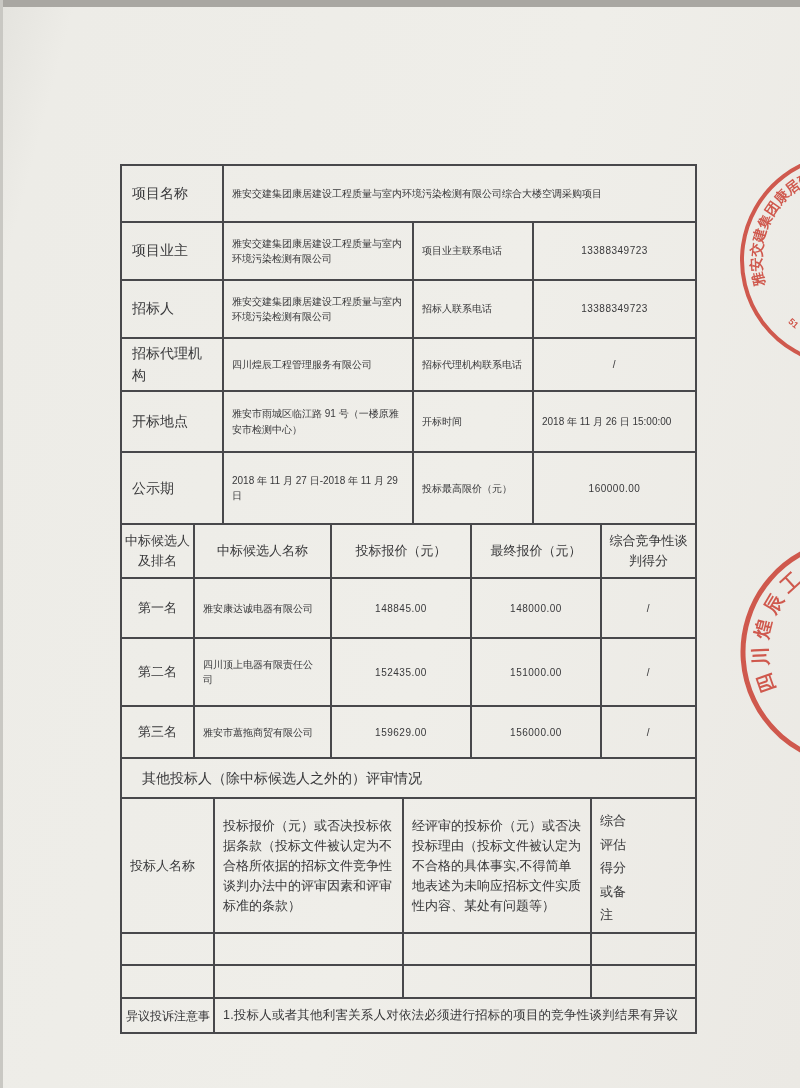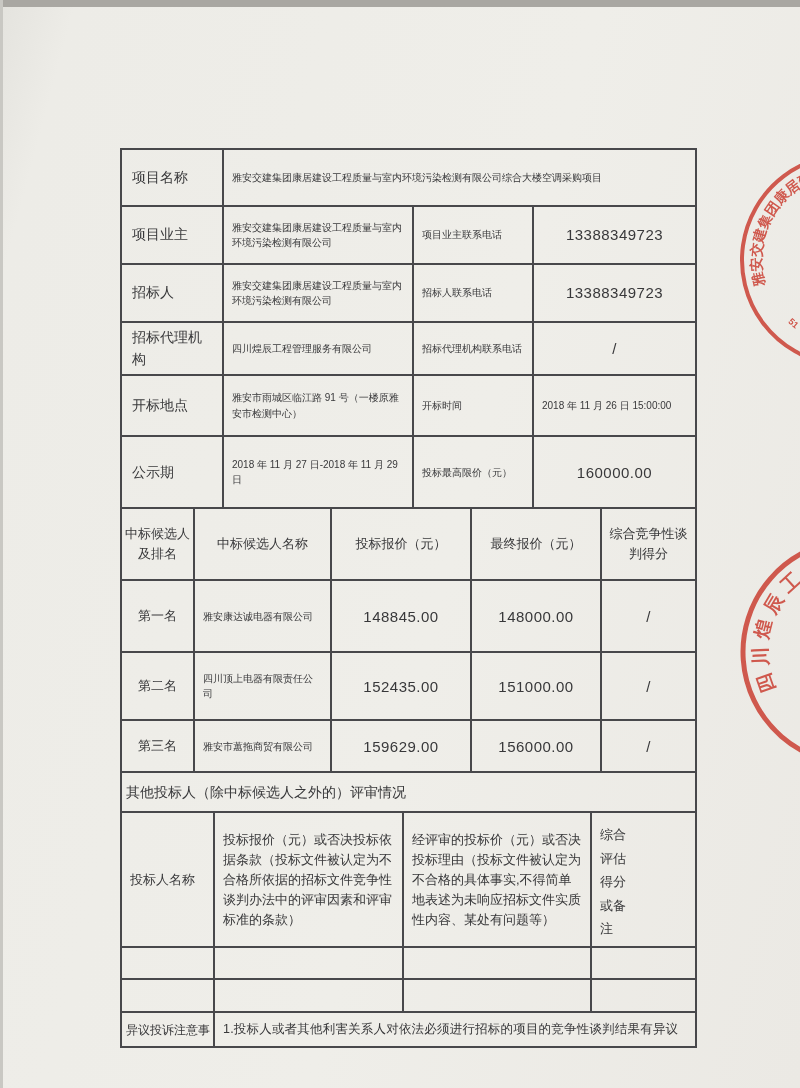--- a/index.html
+++ b/index.html
@@ -13,32 +13,32 @@
   .scan-edge { position:absolute; top:0; left:0; width:3px; height:100%; background:#c9c8c3; }
 
   .title {
     position:absolute; top:62px; left:60px; width:680px; text-align:center;
     font-size:21px; font-weight:bold; color:#2c2c2e; line-height:38px; letter-spacing:1px;
   }
   .u { text-decoration:underline; text-decoration-thickness:2px; text-underline-offset:5px; }
 
   .doc { position:absolute; left:120px; top:148px; width:575px; }
   table { border-collapse:collapse; table-layout:fixed; width:575px; margin-top:-2px; }
-  table:first-child { margin-top:0; }
+  table:first-child { margin-top:16px; }
   td {
     border:2px solid #48484b; vertical-align:middle;
     font-size:10px; line-height:1.55; padding:4px 8px;
     overflow:hidden; word-break:break-all;
   }
   .lab { font-size:14px; padding-left:10px; }
   .ctr { text-align:center; padding-left:2px; padding-right:2px; }
-  .num { text-align:center; font-size:15px; letter-spacing:0.5px; }
+  .num { text-align:center; font-size:10px; letter-spacing:0.5px; }
   .small { font-size:12px; white-space:nowrap; padding-left:4px; padding-right:2px; }
   .notice-text { font-size:12.5px; letter-spacing:0.2px; }
-  .sec-title { font-size:14px; padding-left:4px; }
+  .sec-title { font-size:14px; padding-left:20px; }
   .hdr { font-size:13px; }
   .vert-wrap span { display:inline-block; width:28px; line-height:1.8; }
 
   .stamp { position:absolute; pointer-events:none; opacity:0.88; }
   .stamp text { font-family:"Liberation Sans","DejaVu Sans",sans-serif; font-weight:bold; }
 </style>
 </head>
 <body>
 
 <div class="page">
@@ -95,28 +95,28 @@
 
     <table>
       <colgroup>
           <col style="width:73px">
           <col style="width:137px">
           <col style="width:140px">
           <col style="width:130px">
           <col style="width:95px">
         </colgroup>
       <tbody>
-          <tr style="height:72px">
+          <tr style="height:54px">
         <td class="ctr hdr">中标候选人及排名</td>
         <td class="ctr hdr">中标候选人名称</td>
         <td class="ctr hdr">投标报价（元）</td>
         <td class="ctr hdr">最终报价（元）</td>
         <td class="ctr hdr">综合竞争性谈判得分</td>
       </tr>
-      <tr style="height:72px">
+      <tr style="height:60px">
         <td class="ctr hdr">第一名</td>
         <td>雅安康达诚电器有限公司</td>
         <td class="num">148845.00</td>
         <td class="num">148000.00</td>
         <td class="num">/</td>
       </tr>
       <tr style="height:68px">
         <td class="ctr hdr">第二名</td>
         <td>四川顶上电器有限责任公司</td>
         <td class="num">152435.00</td>

